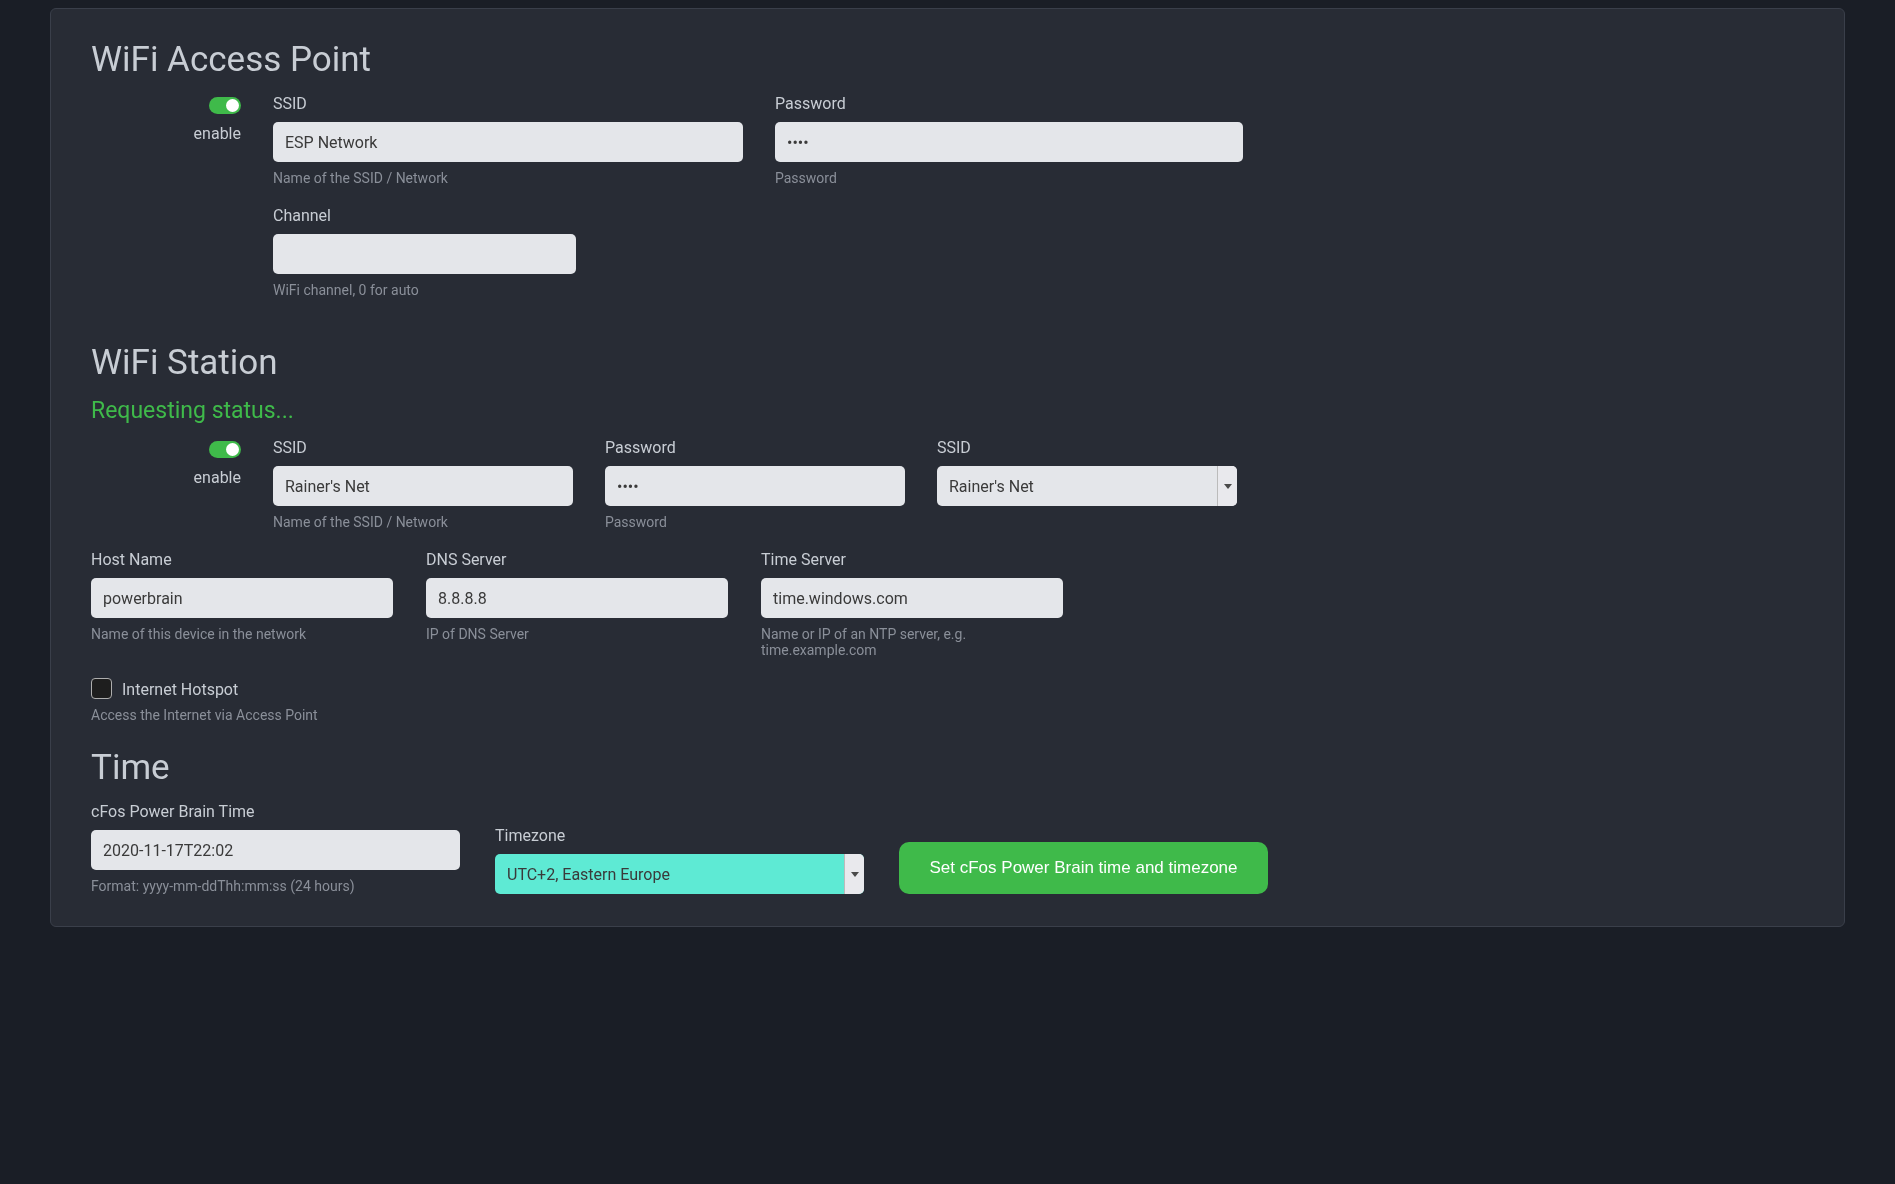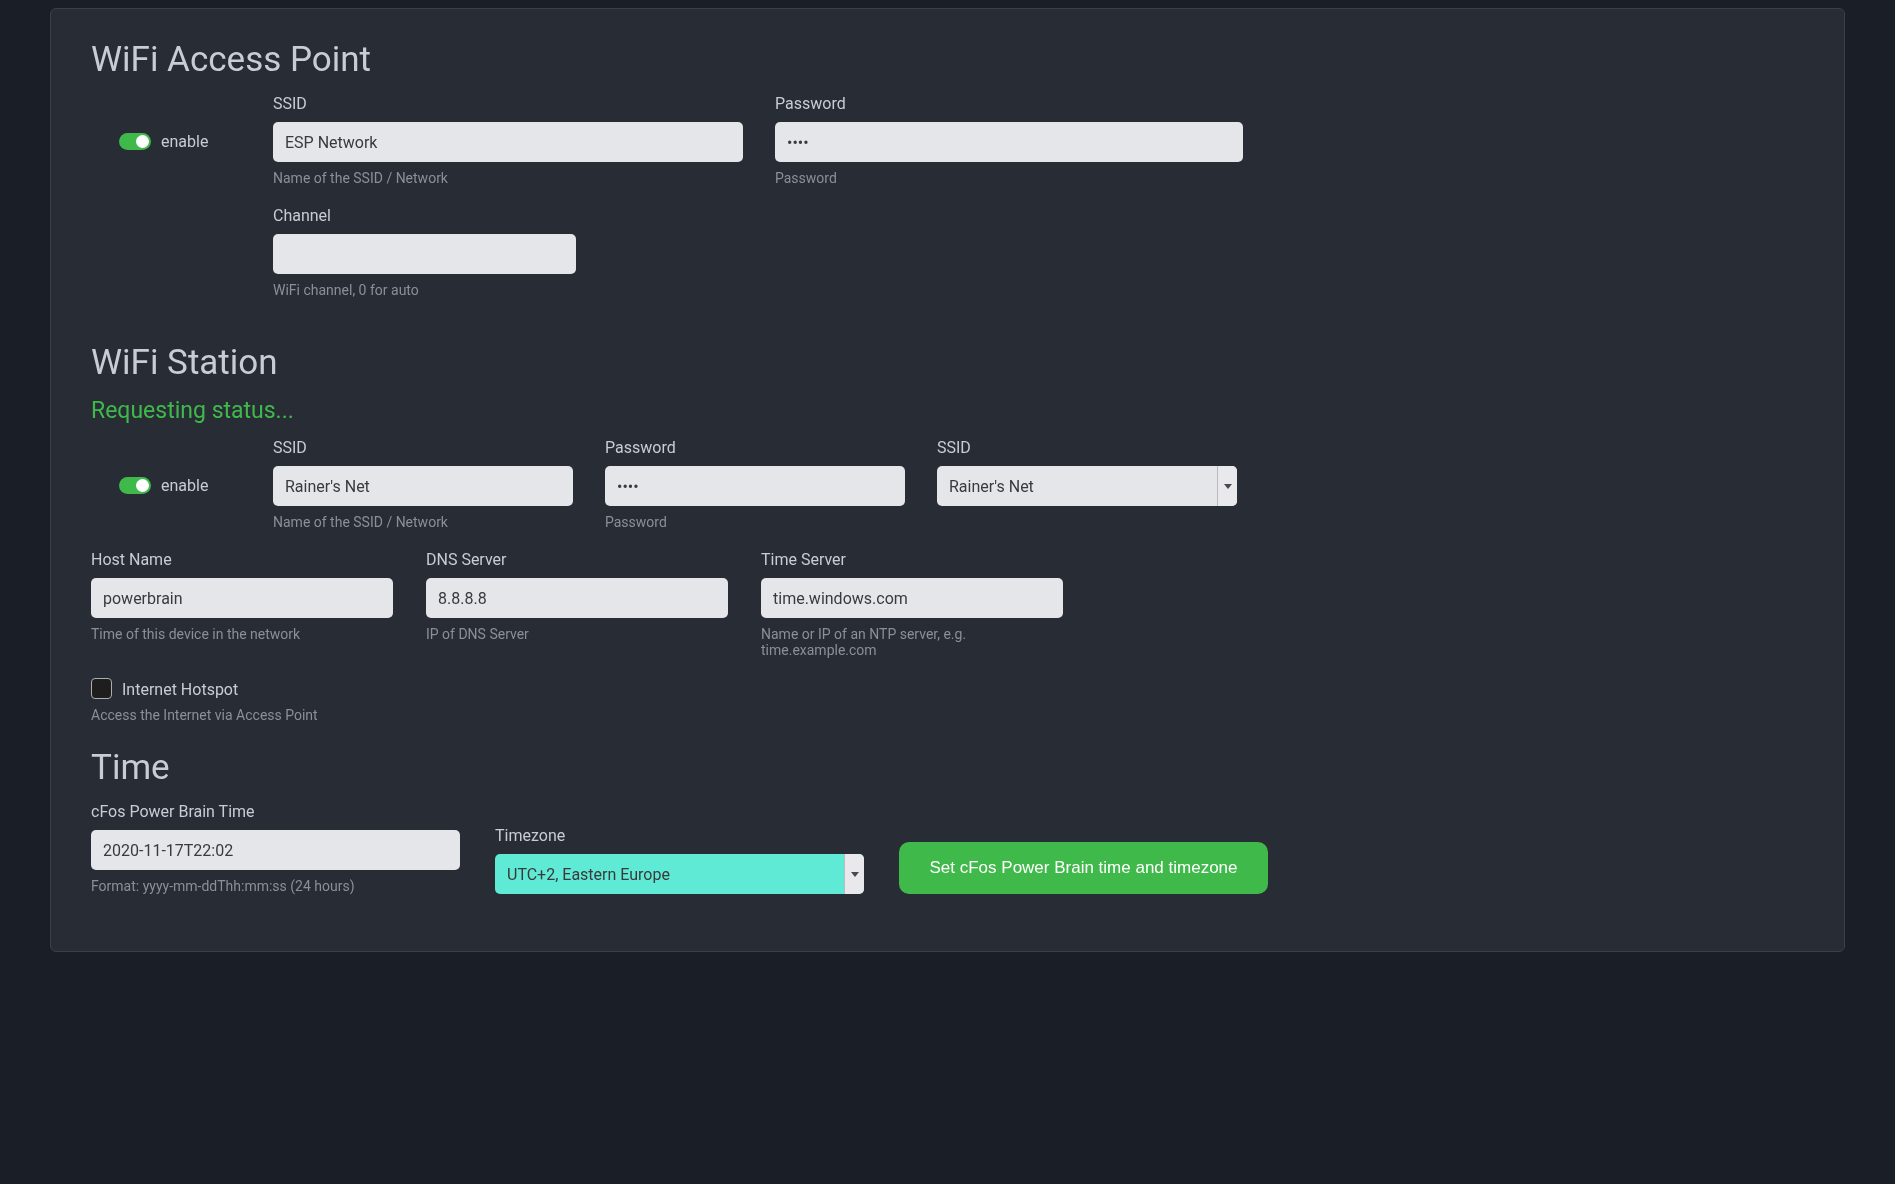--- a/index.html
+++ b/index.html
@@ -12,40 +12,41 @@
       font-family: "Segoe UI", -apple-system, BlinkMacSystemFont, Roboto, Arial, sans-serif;
       color: #c8cdd4;
       min-height: 100vh;
       padding: 0;
     }
     .panel {
       border: 1px solid #3a3f4a;
       border-radius: 6px;
       background-color: #282c35;
       margin: 8px 50px 8px 50px;
-      padding: 30px 40px 57px 40px;
+      padding: 30px 40px 32px 40px;
       min-height: 865px;
     }
     h2 {
       font-size: 35px;
       font-weight: 400;
       color: #c8cdd4;
       margin-bottom: 14px;
     }
     .row {
       display: flex;
       gap: 32px;
       margin-bottom: 20px;
     }
     .enable-col {
       width: 150px;
       padding-top: 3px;
       display: flex;
-      align-items: center;
+      align-items: flex-end;
       gap: 10px;
+      flex-direction: column;
     }
     .fg {
       flex: 1;
     }
     label.field-label {
       display: block;
       font-size: 16px;
       color: #c8cdd4;
       margin-bottom: 9px;
     }
@@ -272,21 +273,21 @@
             <div class="chev"></div>
           </div>
       </div>
     </div>
   </div>
 
   <div class="row host-row">
     <div class="fg">
       <label class="field-label">Host Name</label>
       <input type="text" value="powerbrain" style="">
-      <div class="helptext">Time of this device in the network</div>
+      <div class="helptext">Name of this device in the network</div>
     </div>
     <div class="fg">
       <label class="field-label">DNS Server</label>
       <input type="text" value="8.8.8.8" style="">
       <div class="helptext">IP of DNS Server</div>
     </div>
     <div class="fg">
       <label class="field-label">Time Server</label>
       <input type="text" value="time.windows.com" style="">
       <div class="helptext">Name or IP of an NTP server, e.g. time.example.com</div>

